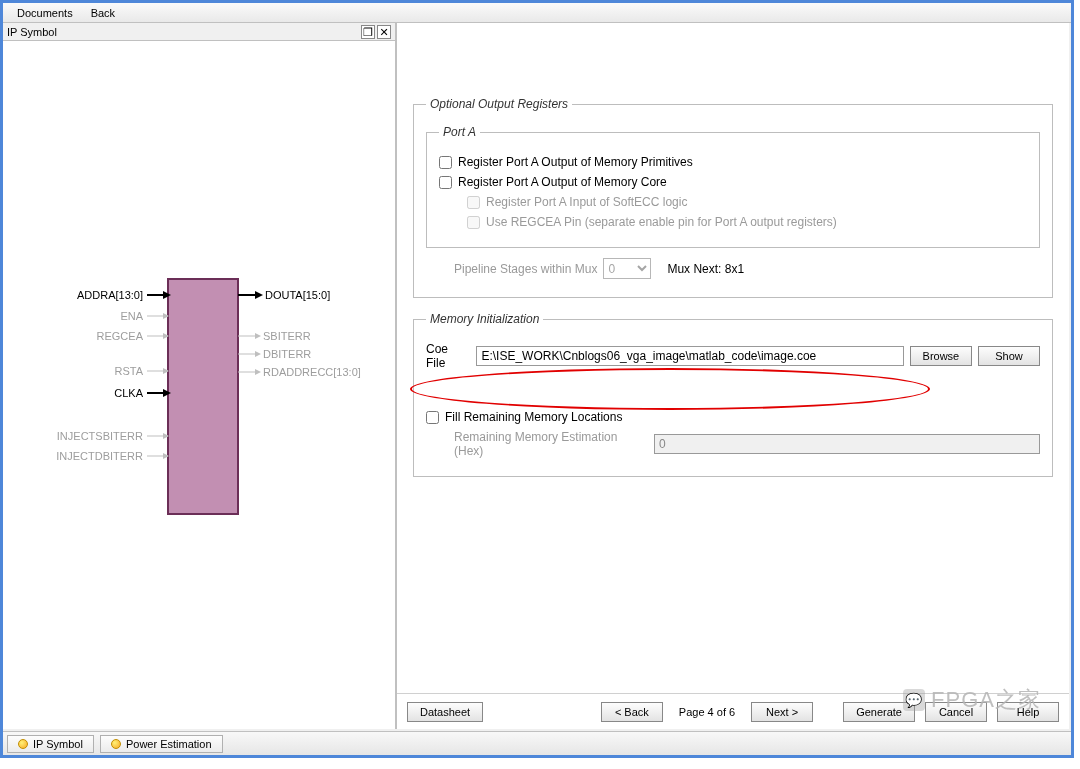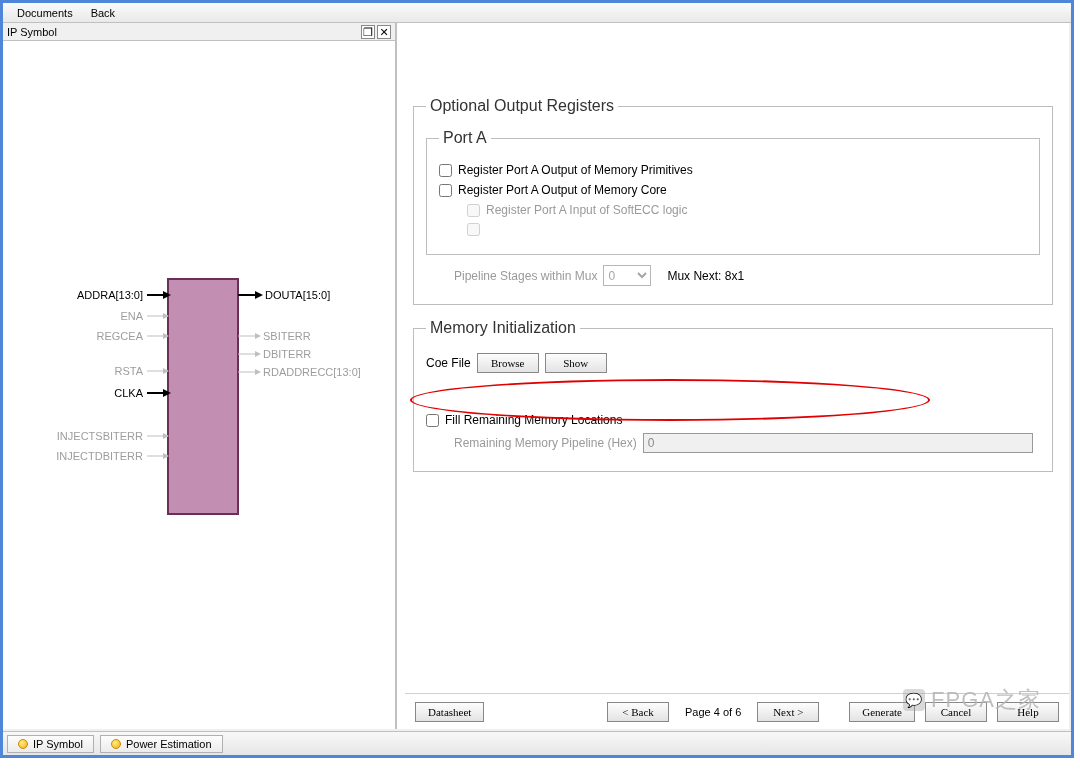--- a/index.html
+++ b/index.html
@@ -11,30 +11,30 @@
 .panel-header { height: 18px; background: #f0f0f0; border-bottom: 1px solid #c0c0c0; display: flex; align-items: center; padding: 0 4px; font-size: 11px; }
 .panel-header .title { flex: 1; }
 .panel-header .ctrl { width: 14px; height: 14px; line-height: 12px; text-align: center; font-size: 11px; border: 1px solid #888; margin-left: 2px; cursor: default; background: #fff; }
 .symbol-canvas { position: absolute; top: 18px; left: 0; right: 0; bottom: 0; background: #fff; overflow: hidden; }
 .right-pane { position: absolute; left: 393px; top: 20px; right: 2px; bottom: 26px; background: #fff; border-left: 1px solid #c0c0c0; }
 .rp-header { height: 58px; padding: 8px 16px 0 16px; display: flex; align-items: center; gap: 14px; }
 .rp-title { font-family: Arial, sans-serif; font-size: 24px; font-weight: bold; flex: 1; margin-left: 24px; }
 .rp-vlnv { font-family: Arial; font-size: 11px; color: #000; align-self: flex-end; margin-bottom: 4px; }
 .form-area { position: absolute; top: 62px; left: 12px; right: 12px; bottom: 36px; overflow: auto; padding: 4px; }
 fieldset { border: 1px solid #bdbdbd; margin: 8px 0 14px 0; padding: 10px 12px 12px 12px; font-size: 12px; }
-legend { padding: 0 4px; color: #333; font-size: 16px; }
+legend { padding: 0 4px; color: #333; font-size: 12px; font-style: italic; }
 fieldset.inner { margin: 4px 0 10px 0; }
 .row { display: flex; align-items: center; gap: 6px; margin: 6px 0; font-size: 12px; }
 .row.disabled { color: #9a9a9a; margin-left: 28px; }
 input[type=checkbox] { width: 13px; height: 13px; accent-color: #555; }
 input[type=text], input[type=number] { font-family: inherit; font-size: 12px; padding: 2px 4px; border: 1px solid #999; background: #fff; }
 input[type=text][readonly], input[type=number][readonly] { background: #f0f0f0; color: #888; }
 select { font-family: inherit; font-size: 12px; border: 1px solid #999; background: #fff; height: 21px; }
-.btn { font-family: Liberation Serif, serif; font-size: 11px; padding: 3px 12px; min-width: 62px; border: 1px solid #888; background: linear-gradient(#fdfdfd,#e3e3e3); cursor: default; }
-.footer { position: absolute; bottom: 0; left: 8px; right: 0; height: 36px; border-top: 1px solid #d0d0d0; display: flex; align-items: center; padding: 4px 10px; gap: 10px; background: #fff; }
+.btn { font-family: Liberation Sans, sans-serif; font-size: 11px; padding: 3px 12px; min-width: 62px; border: 1px solid #888; background: linear-gradient(#fdfdfd,#e3e3e3); cursor: default; }
+.footer { position: absolute; bottom: 0; left: 0; right: 0; height: 36px; border-top: 1px solid #d0d0d0; display: flex; align-items: center; padding: 4px 10px; gap: 10px; background: #fff; }
 .footer .spacer { flex: 1; }
 .footer .page-ind { font-size: 11px; padding: 0 6px; }
 .tab-strip { position: absolute; bottom: 0; left: 0; right: 0; height: 24px; background: linear-gradient(#f8f8f8,#e6e6e6); border-top: 1px solid #c0c0c0; display: flex; align-items: center; padding: 2px 4px; gap: 6px; }
 .tab { padding: 2px 10px; border: 1px solid #b0b0b0; background: linear-gradient(#fdfdfd,#ebebeb); font-size: 11px; display: flex; align-items: center; gap: 5px; cursor: default; }
 .bulb { width: 10px; height: 10px; background: radial-gradient(circle at 35% 35%, #fff176, #f9a825); border-radius: 50%; border: 1px solid #c28e00; }
 .coe-path { width: 430px; }
 .red-oval { position: absolute; border: 2px solid #e10000; border-radius: 50%/50%; pointer-events: none; }
 .watermark { position: absolute; right: 30px; bottom: 40px; font-size: 22px; color: rgba(180,180,180,0.85); letter-spacing: 1px; display: flex; align-items: center; gap: 6px; }
 .watermark .wc-icon { width: 22px; height: 22px; border-radius: 4px; background: rgba(160,160,160,0.4); display: inline-flex; align-items: center; justify-content: center; font-size: 14px; color: #fff; }
 
@@ -123,45 +123,47 @@
           <div class="row">
             <input type="checkbox" style="">
             <label>Register Port A Output of Memory Core</label>
           </div>
           <div class="row disabled">
             <input type="checkbox" disabled="" style="">
             <label>Register Port A Input of SoftECC logic</label>
           </div>
           <div class="row disabled">
             <input type="checkbox" disabled="" style="">
+            <label>Use REGCEA Pin (separate enable pin for Port A output registers)</label>
           </div>
         </fieldset>
         <div class="row disabled" style="margin-top:8px;">
           <span>Pipeline Stages within Mux</span>
           <select disabled="" style="width:48px;">
             <option>0</option>
           </select>
           <span style="margin-left:10px; color:#000;">Mux Next: 8x1</span>
         </div>
       </fieldset>
 
       <fieldset style="position:relative;">
         <legend>Memory Initialization</legend>
         <div class="row">
           <span>Coe File</span>
+          <input type="text" class="coe-path" value="E:\ISE_WORK\Cnblogs06_vga_image\matlab_code\image.coe" style="">
           <button class="btn">Browse</button>
           <button class="btn">Show</button>
         </div>
         <div style="height:28px;"></div>
         <div class="row">
           <input type="checkbox" style="">
           <label>Fill Remaining Memory Locations</label>
         </div>
         <div class="row disabled">
-          <span>Remaining Memory Pipeline (Hex)</span>
+          <span>Remaining Memory Estimation (Hex)</span>
           <input type="text" readonly="" style="width: 390px;" value="0">
         </div>
         <div class="red-oval" style="left:-4px; top:42px; width:520px; height:42px;"></div>
       </fieldset>
     </div>
 
     <div class="footer">
       <button class="btn">Datasheet</button>
       <div class="spacer"></div>
       <button class="btn">&lt; Back</button>

